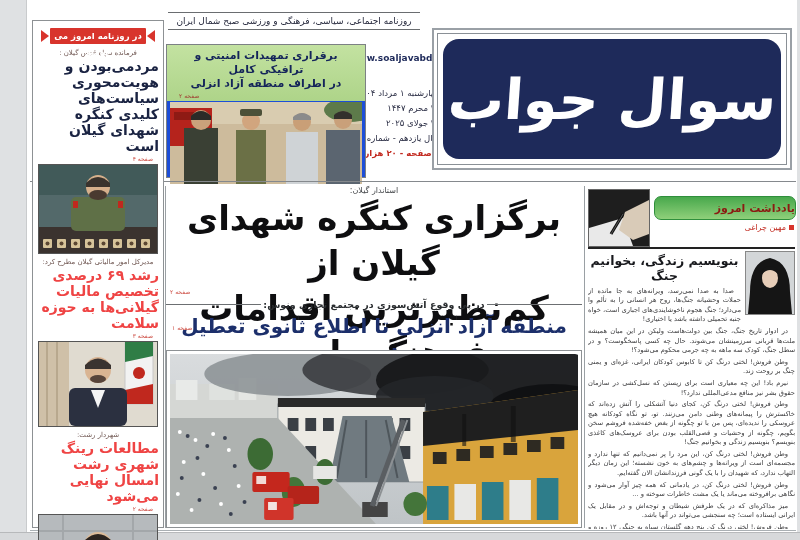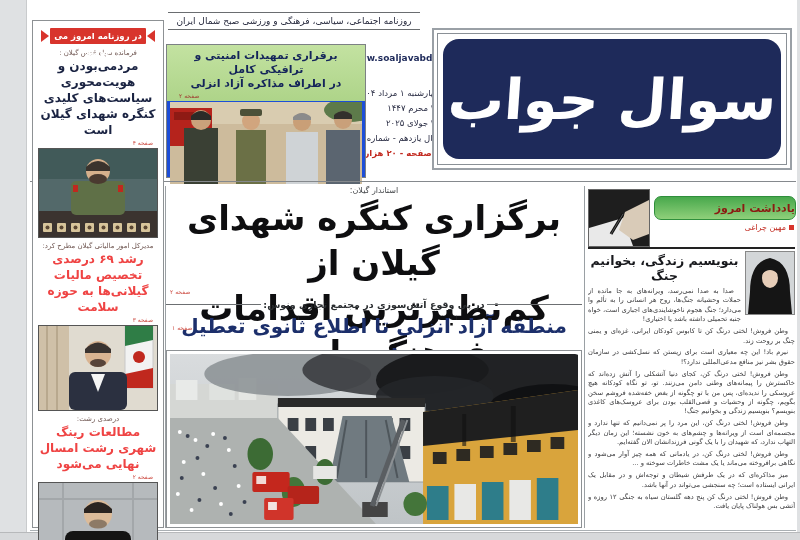--- a/index.html
+++ b/index.html
@@ -41,21 +41,21 @@
 
   
   .sidebar{left:32px;top:20px;width:132px;height:508px;border:1px solid #8d9194;box-sizing:border-box;background:#fff;}
   .sb-banner-wrap{position:relative;margin:7px 8px 2px;height:18px;}
   .sb-banner{position:absolute;left:9px;right:9px;top:0;height:16px;background:#d8342c;border-radius:1px;
     color:#fff;font-size:8.5px;font-weight:bold;text-align:center;line-height:16px;}
   .tri{position:absolute;top:2px;width:0;height:0;border-top:6px solid transparent;border-bottom:6px solid transparent;}
   .tri.right{right:0;border-right:8px solid #d8342c;}
   .tri.left{left:0;border-left:8px solid #d8342c;}
   .sb-kicker{font-size:7px;color:#6e5550;text-align:center;margin:3px 4px 0;}
-  .sb-head{font-size:12px;font-weight:bold;text-align:center;line-height:16px;margin:1px 4px 0;}
+  .sb-head{font-size:14px;font-weight:bold;text-align:right;line-height:16px;margin:1px 4px 0;}
   .sb-head.navy{color:#1a2342;}
   .sb-head.red{color:#ef4444;}
   .sb-ref{font-size:6px;color:#cc4a40;text-align:right;margin:1px 10px 2px;}
   .sb-photo{display:block;width:118px;margin:2px auto 4px;border:1px solid #555;}
 
   
   .main-kicker{left:166px;top:186px;width:416px;text-align:center;font-size:8px;color:#44474a;}
   .main-headline{left:166px;top:196px;width:416px;text-align:center;
     font-size:34px;font-weight:bold;color:#0e0e10;line-height:45px;letter-spacing:-1px;}
   .main-ref{left:170px;top:288px;font-size:6px;color:#cc4a40;}
@@ -102,21 +102,21 @@
   <div class="masthead-inner">
     <div class="masthead-navy">
       <span class="masthead-title">سوال جواب</span>
     </div>
   </div>
 </div>
 
 <div class="abs promo">
   <div class="promo-head">
     <div class="promo-line">برقراری تمهیدات امنیتی و ترافیکی کامل</div>
-    <div class="promo-line">در اطراف مذاکره آزاد انزلی</div>
+    <div class="promo-line">در اطراف منطقه آزاد انزلی</div>
     <div class="promo-ref">صفحه ۲</div>
   </div>
   <svg class="promo-photo" viewBox="0 0 192 82" preserveAspectRatio="none">
     <rect x="0" y="0" width="192" height="82" fill="#cdbb9c"></rect>
     <rect x="0" y="0" width="192" height="22" fill="#d9ccb0"></rect>
     <ellipse cx="180" cy="8" rx="26" ry="12" fill="#5d7a4a"></ellipse>
     <rect x="0" y="6" width="42" height="38" fill="#b5231c"></rect>
     <rect x="4" y="10" width="34" height="8" fill="#8e1a14"></rect>
     <rect x="14" y="26" width="34" height="56" fill="#3a4034"></rect>
     <circle cx="31" cy="18" r="10" fill="#caa27b"></circle>
@@ -192,21 +192,21 @@
     <path d="M86 0 L114 0 L114 14 L86 20 Z" fill="#2f7d46"></path>
     <path d="M86 48 L114 42 L114 62 L86 62 Z" fill="#c0281e"></path>
     <circle cx="100" cy="31" r="6" fill="#c0281e"></circle>
     <rect x="30" y="46" width="58" height="38" rx="6" fill="#2b3040"></rect>
     <path d="M52 48 L66 48 L59 66 Z" fill="#f5f5f5"></path>
     <circle cx="59" cy="28" r="13" fill="#d9b492"></circle>
     <path d="M46 23 Q59 10 72 23 L72 27 L46 27 Z" fill="#3a3330"></path>
     <ellipse cx="59" cy="37" rx="8" ry="4" fill="#57443a"></ellipse>
   </svg>
 
-  <div class="sb-kicker">درصدی رشت:</div>
+  <div class="sb-kicker">شهردار رشت:</div>
   <div class="sb-head red">مطالعات رینگ شهری رشت امسال نهایی می‌شود</div>
   <div class="sb-ref">صفحه ۲</div>
   <svg class="sb-photo" viewBox="0 0 118 90" preserveAspectRatio="none">
     <rect x="0" y="0" width="118" height="90" fill="#b6babd"></rect>
     <line x1="24" y1="0" x2="24" y2="90" stroke="#a3a7aa" stroke-width="2"></line>
     <line x1="94" y1="0" x2="94" y2="90" stroke="#a3a7aa" stroke-width="2"></line>
     <line x1="0" y1="16" x2="118" y2="16" stroke="#a3a7aa" stroke-width="2"></line>
     <rect x="26" y="48" width="66" height="42" rx="8" fill="#141414"></rect>
     <circle cx="59" cy="31" r="14" fill="#dcbb99"></circle>
     <path d="M45 26 Q59 12 73 26 L73 30 L45 30 Z" fill="#2b2420"></path>
@@ -350,20 +350,21 @@
 
 <div class="abs note-content">
   <svg class="note-woman" viewBox="0 0 48 62" preserveAspectRatio="none">
     <rect x="0" y="0" width="48" height="62" fill="#d3d6d8"></rect>
     <path d="M24 6 Q44 10 44 40 L46 62 L2 62 L4 40 Q4 10 24 6 Z" fill="#151515"></path>
     <ellipse cx="24" cy="26" rx="8" ry="10" fill="#e6cdb8"></ellipse>
     <path d="M16 22 Q24 14 32 22 L32 18 Q24 10 16 18 Z" fill="#151515"></path>
   </svg>
   <h3 class="note-title">بنویسیم زندگی، بخوانیم جنگ</h3>
   <p>صدا به صدا نمی‌رسد، ویرانه‌های به جا مانده از حملات وحشیانه جنگ‌ها، روح هر انسانی را به تألم وا می‌دارد؛ جنگ هجوم ناخوشایندی‌های اجباری است، خواه جنبه تحمیلی داشته باشد یا اختیاری!</p>
+  <p>در ادوار تاریخ جنگ، جنگ بین دولت‌هاست ولیکن در این میان همیشه ملت‌ها قربانی سرزمینشان می‌شوند. حال چه کسی پاسخگوست؟ و در سطل جنگ، کودک سه ماهه به چه جرمی محکوم می‌شود؟!</p>
   <p>وطن فروش! لختی درنگ کن تا کابوس کودکان ایرانی، غزه‌ای و یمنی چنگ بر روحت زند.</p>
   <p>نیرم باد! این چه معیاری است برای زیستن که نسل‌کشی در سازمان حقوق بشر نیز منافع مدعی‌المللی ندارد؟!</p>
   <p>وطن فروش! لختی درنگ کن، کجای دنیا آتشکلی را آتش زده‌اند که خاکسترش را پیمانه‌های وطنی دامن می‌زنند. تو، تو نگاه کودکانه هیچ عروسکی را ندیده‌ای، پس من با تو چگونه از بغض خفه‌شده فروشم سخن بگویم، چگونه از وحشیات و قصی‌القلب بودن برای عروسک‌های کاغذی بنویسم؟ بنویسیم زندگی و بخوانیم جنگ!</p>
   <p>وطن فروش! لختی درنگ کن، این مرد را پر نمی‌دانیم که تنها ندارد و مجسمه‌ای است از ویرانه‌ها و چشم‌های به خون نشسته؛ این زمان دیگر التهاب ندارد، که شهیدان را با یک گونی فرزندانشان الان گفته‌ایم.</p>
   <p>وطن فروش! لختی درنگ کن، در یادمانی که همه چیز آوار می‌شود و نگاهی برافروخته می‌ماند یا یک مشت خاطرات سوخته و ...</p>
   <p>میز مذاکره‌ای که در یک طرفش شیطان و توجه‌اش و در مقابل یک ایرانی ایستاده است؛ چه سنجشی می‌تواند در آنها باشد.</p>
   <p>وطن فروش! لختی درنگ کن پنج دهه گلستان سیاه به جنگی ۱۲ روزه و آتشی بس هولناک پایان یافت.</p>
 
 </div>
 

